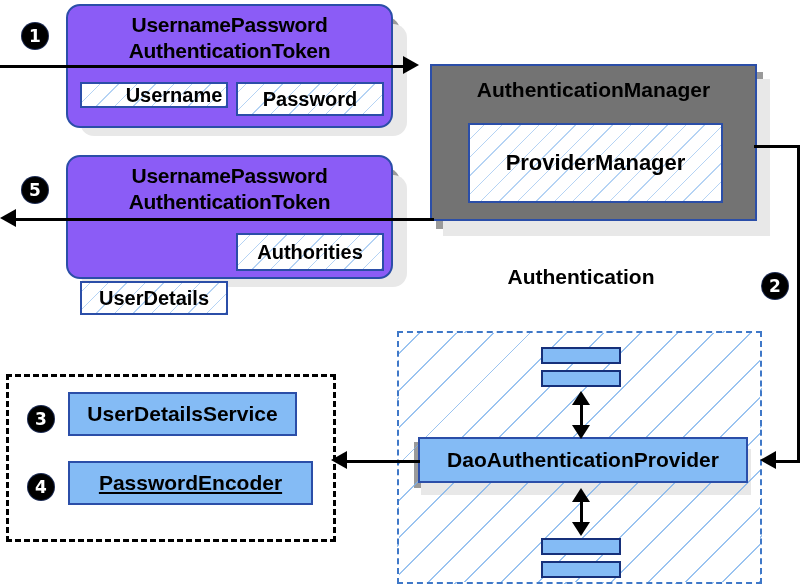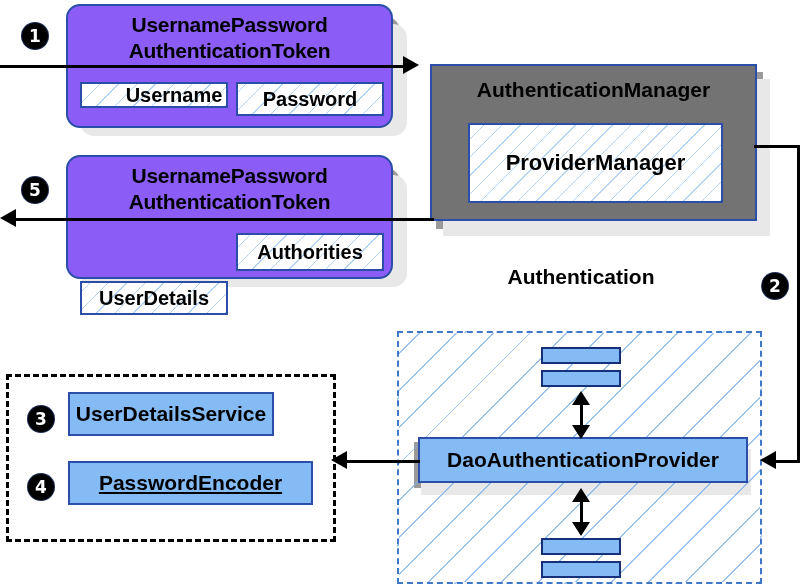--- a/index.html
+++ b/index.html
@@ -271,20 +271,20 @@
   <div class="bar-chip" style="left:541px; top:561px; width:80px; height:17px;"></div>
 
   <div class="line-h" style="left:345px; top:460px; width:75px;"></div>
   <div class="arrow arrow-left" style="left:331px; top:451px;"></div>
 
   <div class="dash-box" style="left:6px; top:374px; width:330px; height:168px;"></div>
 
   <div class="badge" style="left:28px; top:406px;">3</div>
   <div class="shadow" style="left:59px; top:398px; width:245px; height:44px;"></div>
   <div class="shadow lite" style="left:66px; top:405px; width:245px; height:44px;"></div>
-  <div class="plain-box" style="left:68px; top:392px; width:206px; height:44px;">UserDetailsService</div>
+  <div class="plain-box" style="left:68px; top:392px; width:229px; height:44px;">UserDetailsService</div>
 
   <div class="badge" style="left:28px; top:474px;">4</div>
   <div class="shadow" style="left:59px; top:466px; width:245px; height:44px;"></div>
   <div class="shadow lite" style="left:66px; top:473px; width:245px; height:44px;"></div>
   <div class="plain-box" style="left:68px; top:461px; width:245px; height:44px;text-decoration:underline;">PasswordEncoder</div>
 
 </div>
 
 </body></html>

